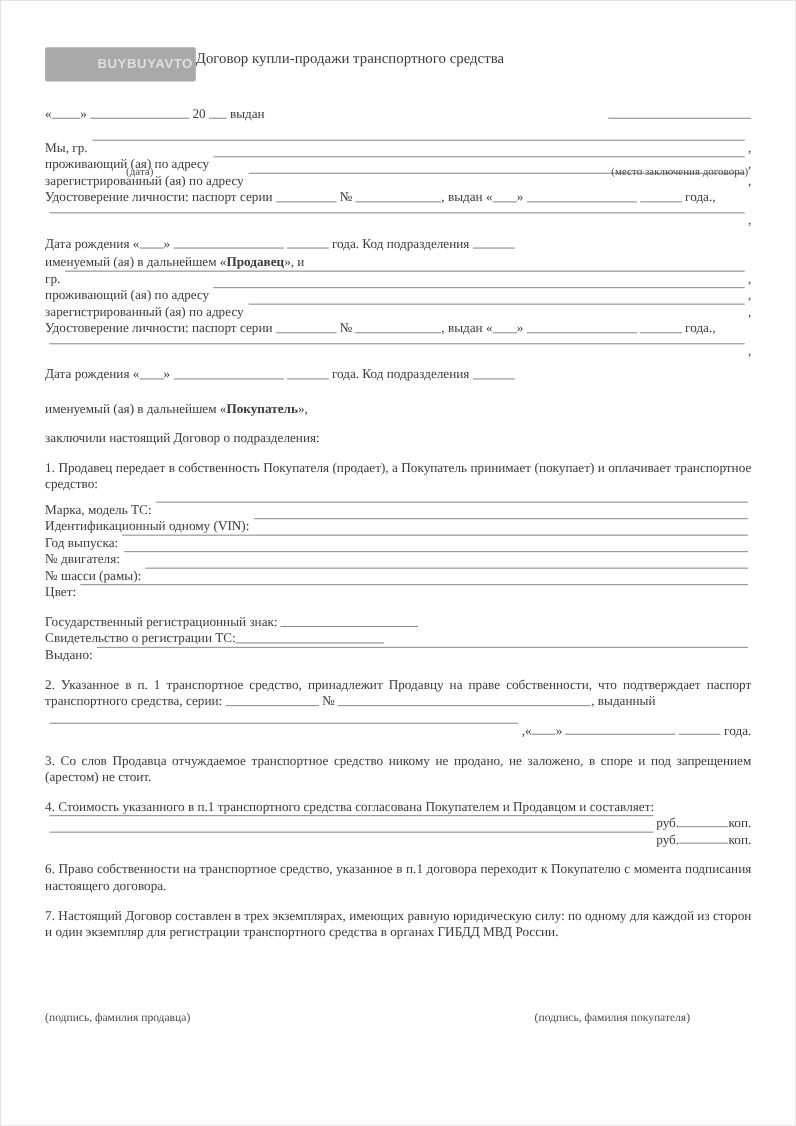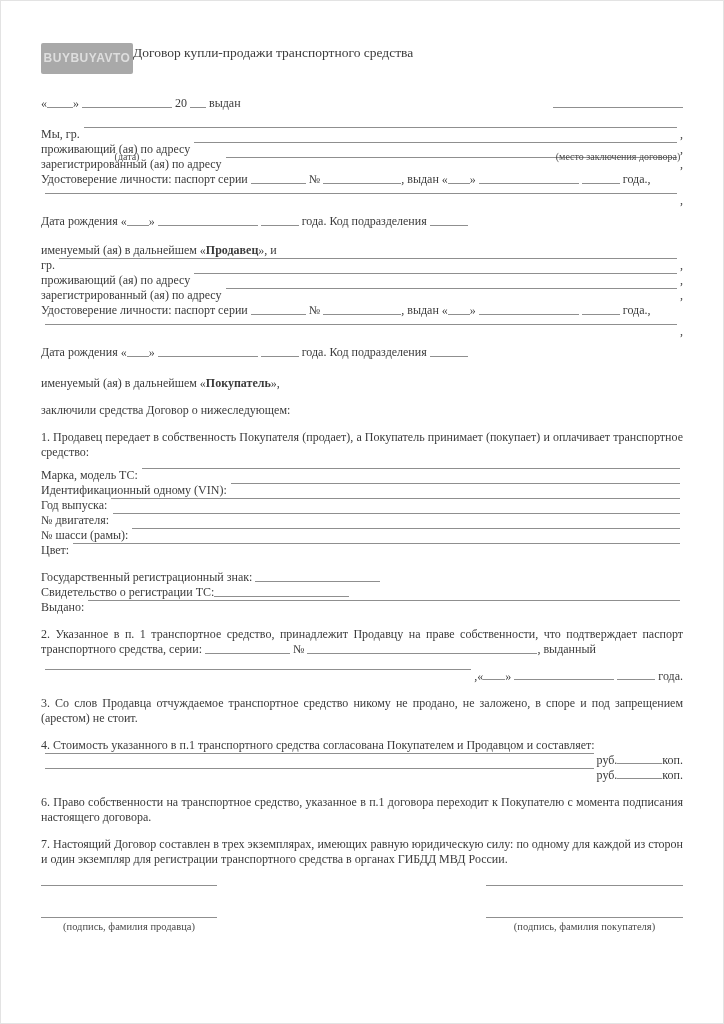--- a/index.html
+++ b/index.html
@@ -9,21 +9,21 @@
     padding:36px 40px 0 40px;
     font-family:"Liberation Serif","DejaVu Serif",serif;
     font-size:12px;line-height:15px;color:#3b3b3b;
   }
   
   .header-row{display:flex;align-items:flex-start;}
   .logo{
     width:92px;height:31px;background:#a9a9a9;border-radius:2px;flex:0 0 auto;
     display:flex;align-items:center;justify-content:center;margin-top:6px;
     font-family:"Liberation Sans","DejaVu Sans",sans-serif;
-    font-weight:bold;font-size:12px;letter-spacing:.5px;color:#dedede;
+    font-weight:bold;font-size:12px;letter-spacing:.5px;color:#dedede;padding-left:45px;
   }
   .title{flex:1;font-weight:normal;font-size:13.5px;padding-top:8px;}
   .header-spacer{width:92px;flex:0 0 auto;}
   
   .b{display:inline-block;height:10px;border-bottom:1px solid #8f8f8f;margin-bottom:-1px;}
   .w16{width:16px}.w22{width:22px}.w26{width:26px}.w38{width:38px}.w45{width:45px}
   .w55{width:55px}.w78{width:78px}.w85{width:85px}.w90{width:90px}.w100{width:100px}
   .w125{width:125px}.w135{width:135px}.w130{width:130px}.w230{width:230px}
   .line{display:flex;}
   .line .fill{flex:1;border-bottom:1px solid #8f8f8f;margin:0 3px 3px 4px;height:0;}
@@ -31,24 +31,24 @@
   .capb{position:relative;display:inline-block;}
   .cap{
     position:absolute;top:100%;left:50%;transform:translateX(-50%);
     font-size:10px;line-height:12px;color:#4a4a4a;white-space:nowrap;text-align:center;margin-top:40px;
   }
   .date-row{display:flex;justify-content:space-between;align-items:baseline;margin-top:22px;}
   .just{text-align:justify;}
   .bold{font-weight:bold;}
   p{margin:0;}
   .mt6{margin-top:6px}.mt8{margin-top:8px}
-  .mt12{margin-top:12px}.mt14{margin-top:14px}.mt16{margin-top:16px}
+  .mt12{margin-top:12px}.mt14{margin-top:2px}.mt16{margin-top:16px}
   
   .sig-row{display:flex;justify-content:space-between;margin-top:18px;}
-  .sig-col{display:flex;flex-direction:column;}
+  .sig-col{display:flex;margin-top:44px;}
   .sig-col.left{width:176px;}
   .sig-col.right{width:197px;}
   .sigline{border-bottom:1px solid #8f8f8f;height:0;}
   .sigline.second{margin-top:31px;}
   .sig-cap{font-size:10.5px;line-height:13px;color:#4a4a4a;text-align:center;margin-top:2px;}
 </style>
 </head>
 <body>
 
 <div class="page">
@@ -151,21 +151,21 @@
       <span>«</span><span class="b w22"></span><span>»</span>
       <span class="b w100"></span>
       <span class="b w38"></span>
       <span>года. Код подразделения</span>
       <span class="b w38"></span>
     </div>
   </div>
 
   <p class="mt16"><span>именуемый (ая) в дальнейшем «</span><span class="bold">Покупатель</span><span>»,</span></p>
 
-  <p class="mt12">заключили средства Договор о нижеследующем:</p>
+  <p class="mt12">заключили настоящий Договор о подразделения:</p>
 
   <p class="just mt12">1. Продавец передает в собственность Покупателя (продает), а Покупатель принимает (покупает) и оплачивает транспортное средство:</p>
 
   <div class="mt8">
     <div class="line">
         <span class="txt">Марка, модель ТС:</span>
         <span class="fill"></span>
       </div>
     <div class="line">
         <span class="txt">Идентификационный одному (VIN):</span>

